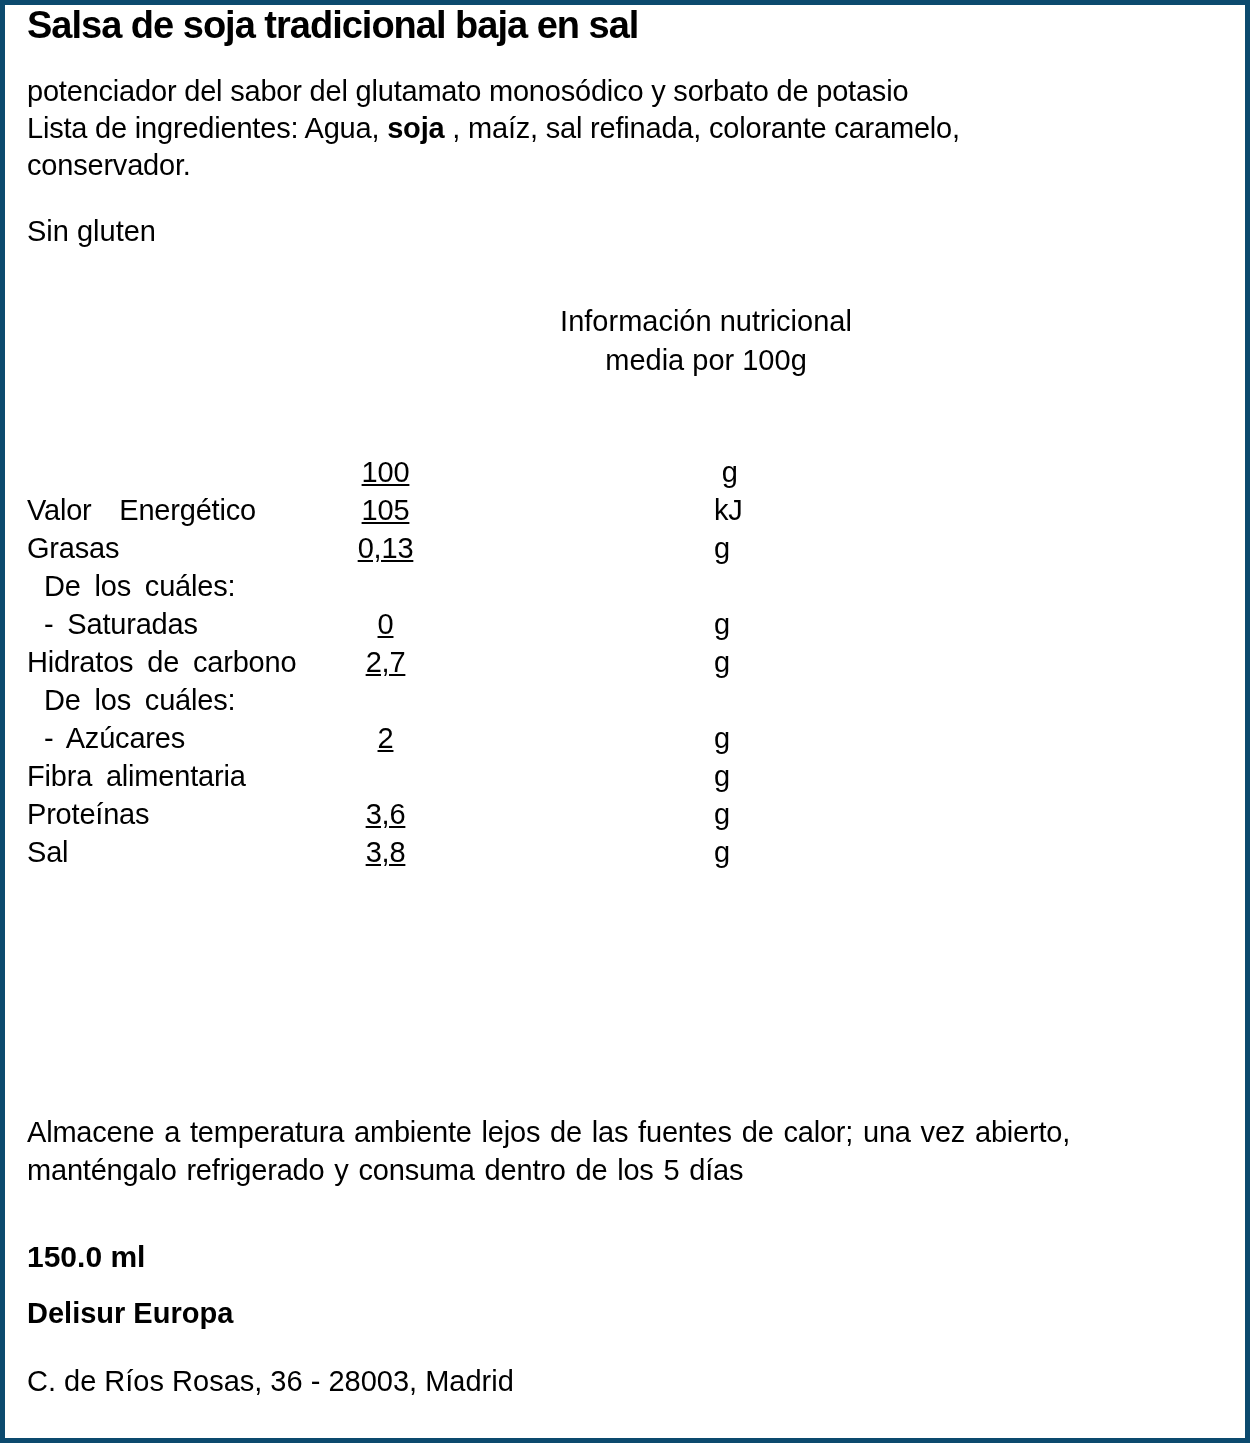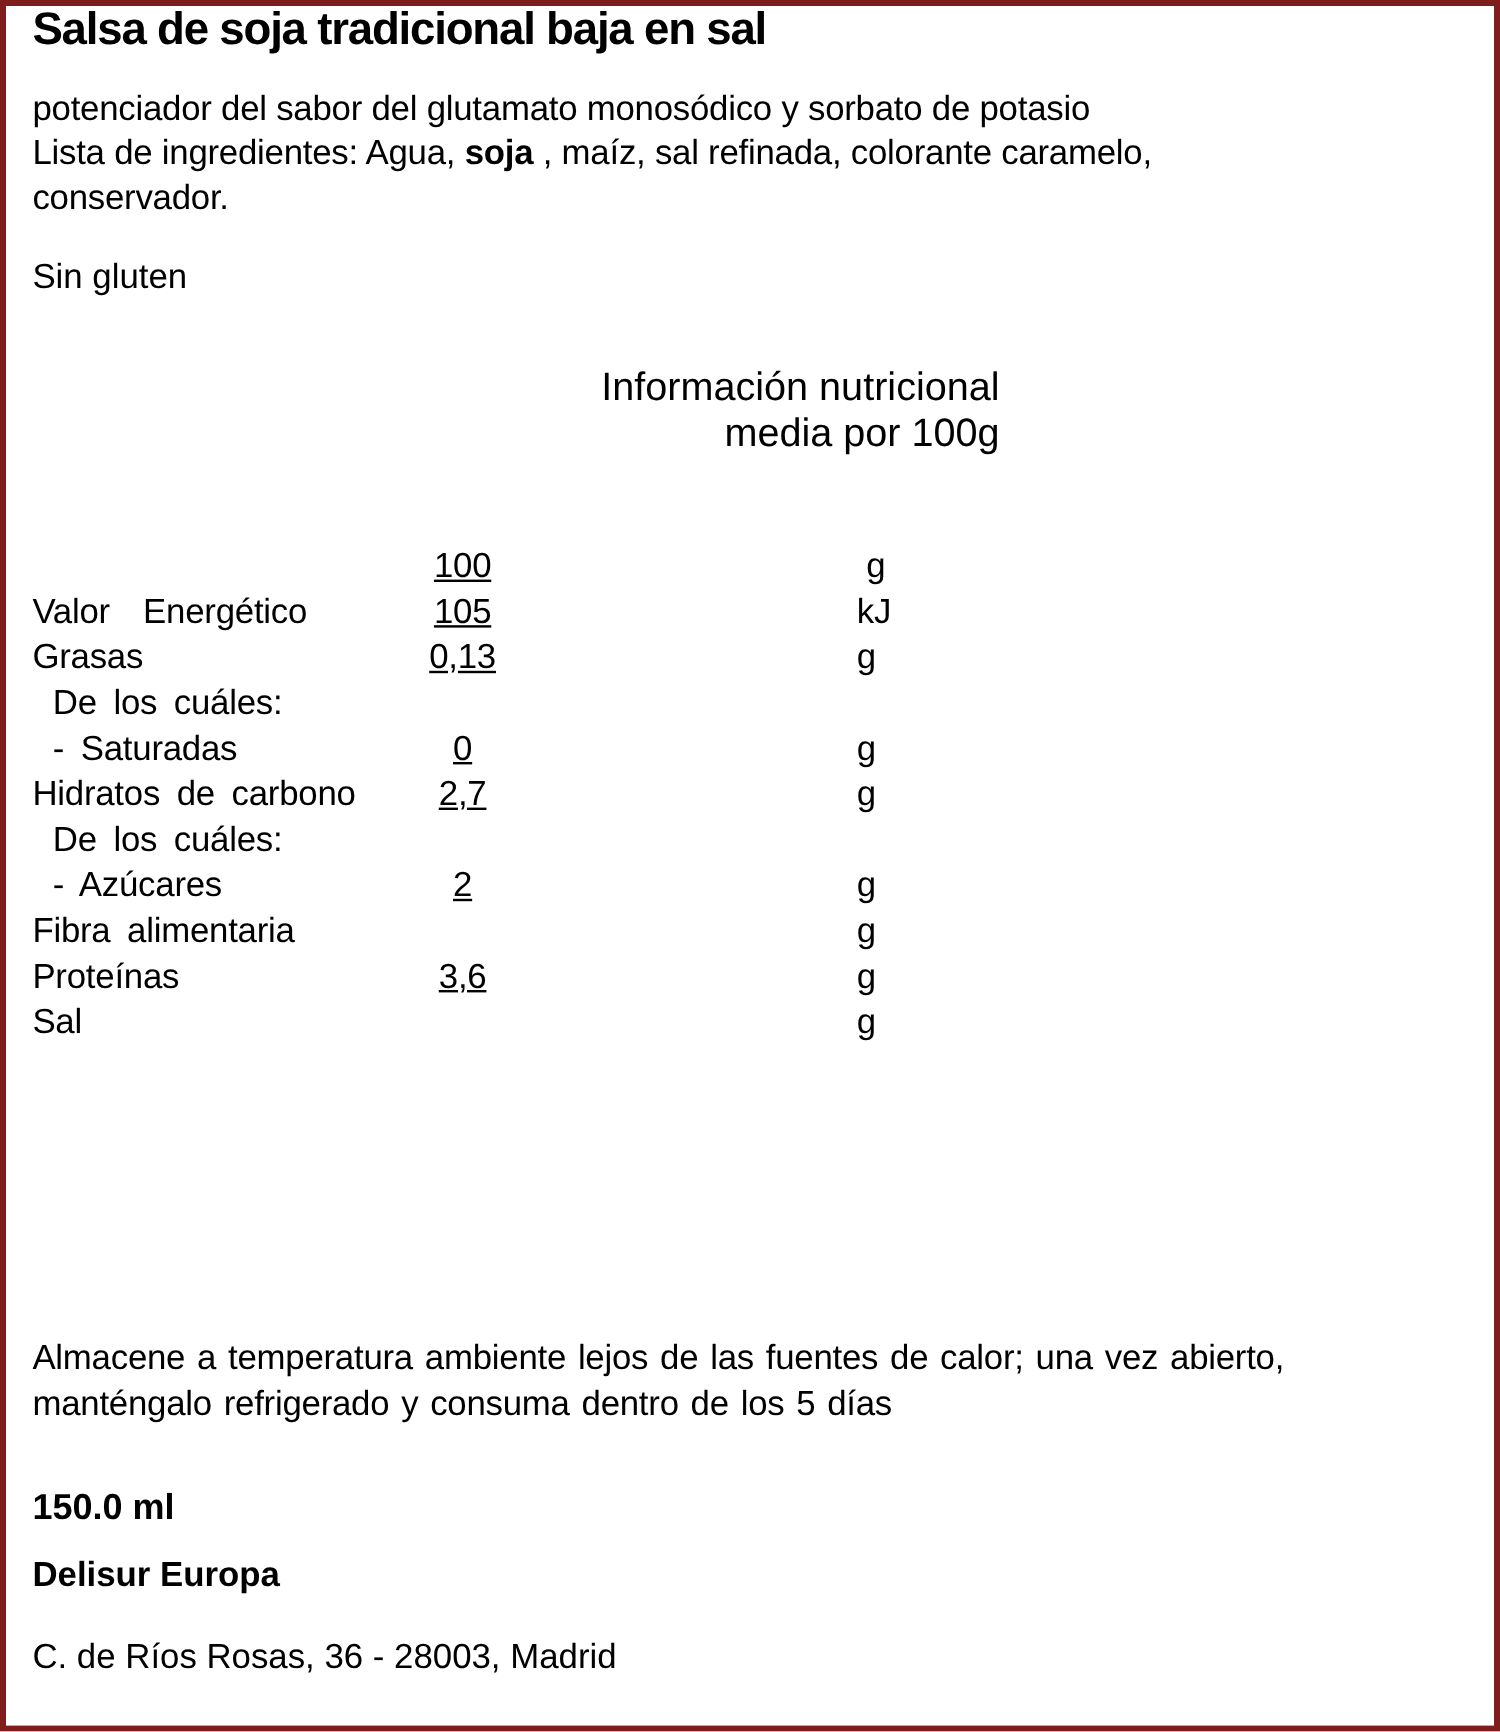--- a/index.html
+++ b/index.html
@@ -6,21 +6,21 @@
     margin: 0;
     padding: 0;
     background: #ffffff;
   }
   .page {
     position: relative;
     width: 1250px;
     height: 1443px;
     box-sizing: border-box;
     background: #ffffff;
-    border: 5px solid #7f1d1d;
+    border: 5px solid #0c4a6e;
     overflow: hidden;
     font-family: "Liberation Sans", "DejaVu Sans", sans-serif;
     color: #000000;
   }
   .title {
     position: absolute;
     left: 22px;
     top: -2px;
     font-size: 38px;
     font-weight: bold;
@@ -40,26 +40,26 @@
   .bold { font-weight: bold; }
   .gluten {
     position: absolute;
     left: 22px;
     top: 208px;
     font-size: 29px;
     line-height: 37px;
   }
   .nutri-header {
     position: absolute;
-    left: 662px;
+    left: 701px;
     top: 297px;
     transform: translateX(-50%);
-    font-size: 33px;
+    font-size: 29px;
     line-height: 39px;
-    text-align: right;
+    text-align: center;
     white-space: nowrap;
   }
   .nutri-table {
     position: absolute;
     left: 22px;
     top: 447px;
     width: 1190px;
     font-size: 29px;
   }
   .nrow {
@@ -190,20 +190,21 @@
       <span class="nlabel">Fibra alimentaria</span>
       <span class="nunit">g</span>
     </div>
     <div class="nrow">
       <span class="nlabel">Proteínas</span>
       <span class="nnum">3,6</span>
       <span class="nunit">g</span>
     </div>
     <div class="nrow">
       <span class="nlabel">Sal</span>
+      <span class="nnum">3,8</span>
       <span class="nunit">g</span>
     </div>
   </div>
 
   <div class="storage">
     <div class="ing-line">Almacene a temperatura ambiente lejos de las fuentes de calor; una vez abierto,</div>
     <div class="ing-line">manténgalo refrigerado y consuma dentro de los 5 días</div>
   </div>
 
   <div class="quantity">150.0 ml</div>

